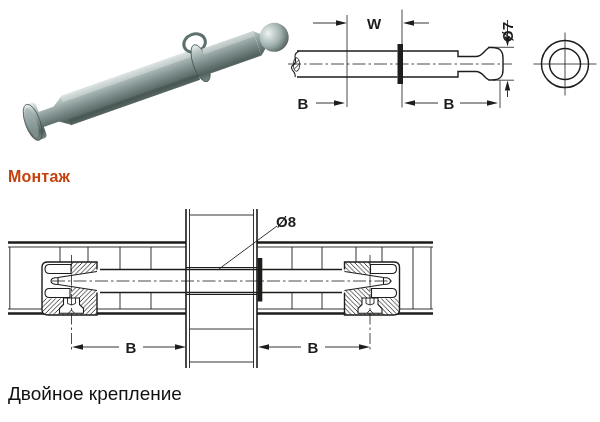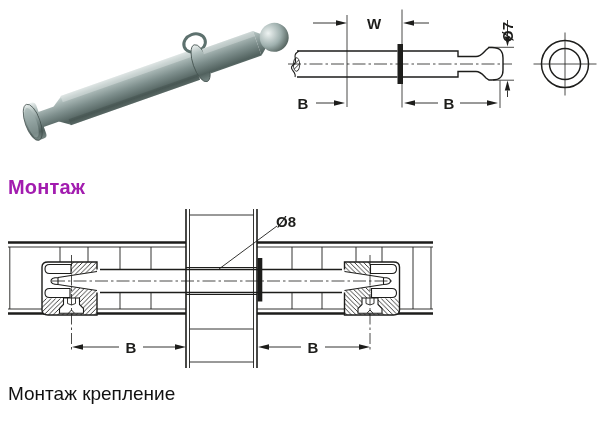--- a/index.html
+++ b/index.html
@@ -2,39 +2,39 @@
 <html><head>
 <meta charset="utf-8">
 <style>
   html,body{margin:0;padding:0;background:#ffffff;}
   .screen{
     position:relative;width:600px;height:422px;background:#ffffff;
     overflow:hidden;font-family:"Liberation Sans",sans-serif;color:#111;
   }
   .screen svg{position:absolute;left:0;top:0;}
   .section-title{
-    position:absolute;left:8px;top:176px;
-    font-size:20px;font-weight:bold;letter-spacing:.2px;color:#a21caf;
+    position:absolute;left:8px;top:168px;
+    font-size:16px;font-weight:bold;letter-spacing:.2px;color:#c2410c;
   }
   .caption{
     position:absolute;left:8px;top:383px;
     font-size:19px;font-weight:normal;color:#111;
   }
   text.dim{
     font-family:"Liberation Sans",sans-serif;
     font-weight:bold;font-size:15px;fill:#1d1d1b;
   }
 </style>
 </head>
 <body>
 
 <div class="screen">
 
   <div class="section-title">Монтаж</div>
-  <div class="caption">Монтаж крепление</div>
+  <div class="caption">Двойное крепление</div>
 
   <svg width="600" height="422" viewBox="0 0 600 422">
     <defs>
       <pattern id="hatch" patternUnits="userSpaceOnUse" width="4.6" height="4.6">
         <path d="M0,4.6 L4.6,0" stroke="#1d1d1b" stroke-width="0.85"></path>
       </pattern>
       <linearGradient id="metal" x1="0" y1="-20" x2="0" y2="20" gradientUnits="userSpaceOnUse">
         <stop offset="0" stop-color="#f2f6f5"></stop>
         <stop offset="0.22" stop-color="#b4c2c0"></stop>
         <stop offset="0.5" stop-color="#7e8f8d"></stop>

